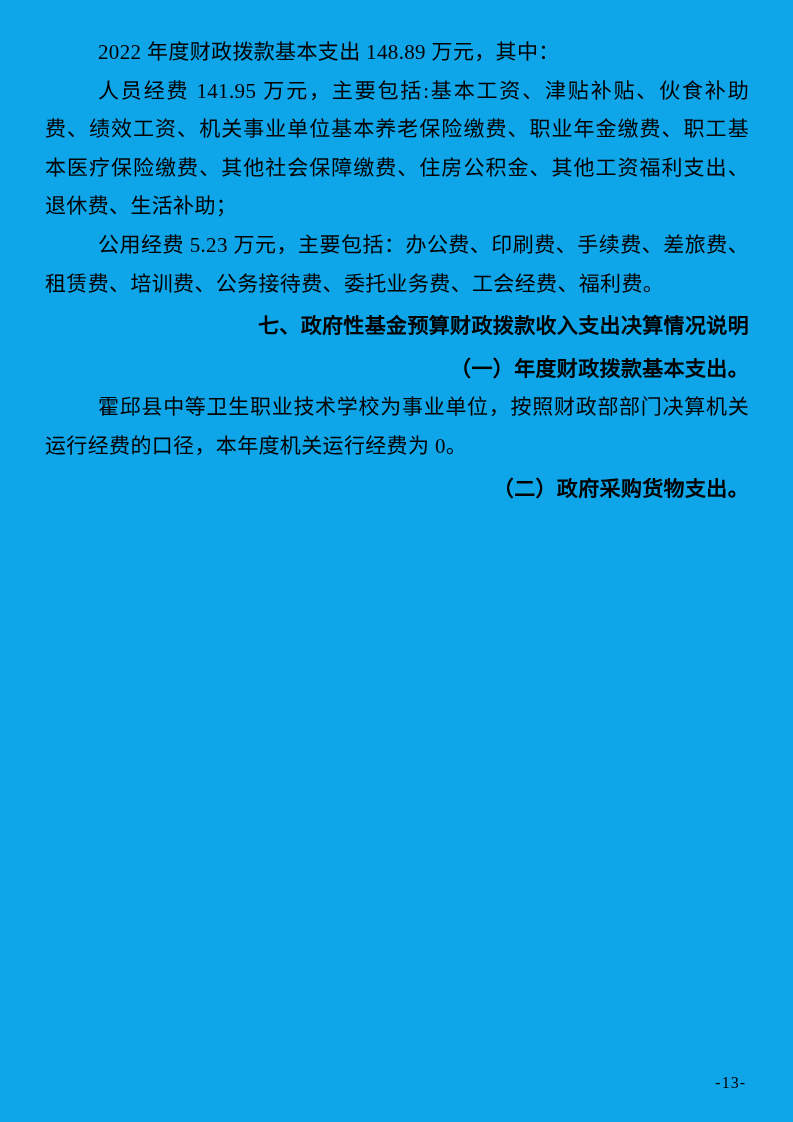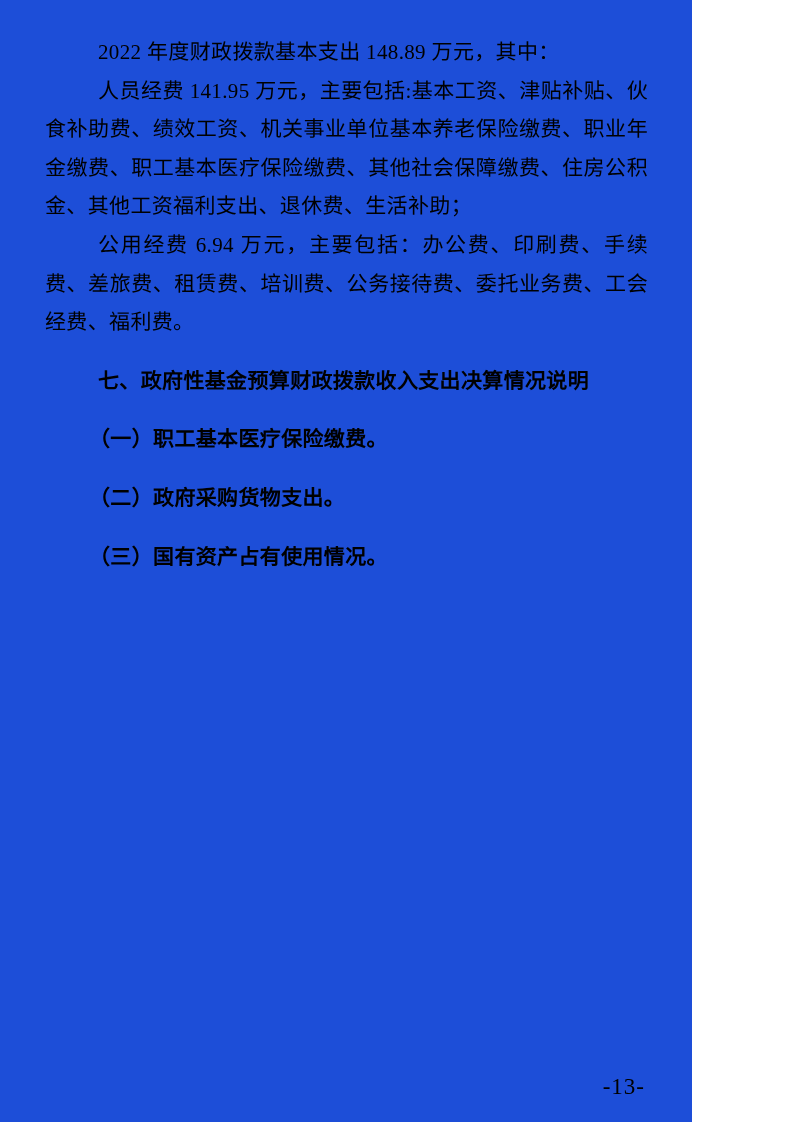--- a/index.html
+++ b/index.html
@@ -2,23 +2,23 @@
 <html lang="zh-CN"><head>
 <meta charset="utf-8">
 <style>
   html, body {
     margin: 0;
     padding: 0;
     background: #ffffff;
   }
   .page {
     position: relative;
-    width: 692px;
+    width: 793px;
     height: 1122px;
-    background: #1d4ed8;
+    background: #0ea5e9;
     color: #000000;
     overflow: hidden;
     font-family: "Liberation Serif", "DejaVu Serif", serif;
   }
   .content {
     position: absolute;
     left: 45px;
     right: 44px;
     top: 33px;
   }
@@ -28,46 +28,46 @@
     line-height: 38.6px;
     letter-spacing: 0.35px;
     text-align: justify;
     text-indent: 53px;
     word-break: break-all;
   }
   .content p.heading,
   .content p.subheading {
     font-family: Liberation Serif, serif;
     font-weight: bold;
-    margin-top: 20px;
-    text-align: left;
+    margin-top: 4px;
+    text-align: right;
   }
   .content p.subheading {
     text-indent: 44px;
   }
   .content p.justify-last {
     text-align-last: justify;
   }
   .page-number {
     position: absolute;
     top: 1074px;
     right: 47px;
-    font-size: 23px;
+    font-size: 16px;
     letter-spacing: 1px;
     font-family: "Liberation Serif", "DejaVu Serif", serif;
     color: #000000;
   }
 </style>
 </head>
 <body>
 
 <div class="page">
   <div class="content">
     <p class="body">2022 年度财政拨款基本支出 148.89 万元，其中：</p>
     <p class="body">人员经费 141.95 万元，主要包括:基本工资、津贴补贴、伙食补助费、绩效工资、机关事业单位基本养老保险缴费、职业年金缴费、职工基本医疗保险缴费、其他社会保障缴费、住房公积金、其他工资福利支出、退休费、生活补助；</p>
-    <p class="body">公用经费 6.94 万元，主要包括：办公费、印刷费、手续费、差旅费、租赁费、培训费、公务接待费、委托业务费、工会经费、福利费。</p>
+    <p class="body">公用经费 5.23 万元，主要包括：办公费、印刷费、手续费、差旅费、租赁费、培训费、公务接待费、委托业务费、工会经费、福利费。</p>
     <p class="heading">七、政府性基金预算财政拨款收入支出决算情况说明</p>
-    <p class="subheading">（一）职工基本医疗保险缴费。</p>
+    <p class="subheading">（一）年度财政拨款基本支出。</p>
+    <p class="body">霍邱县中等卫生职业技术学校为事业单位，按照财政部部门决算机关运行经费的口径，本年度机关运行经费为 0。</p>
     <p class="subheading">（二）政府采购货物支出。</p>
-    <p class="subheading">（三）国有资产占有使用情况。</p>
   </div>
   <div class="page-number">-13-</div>
 </div>
 
 </body></html>

